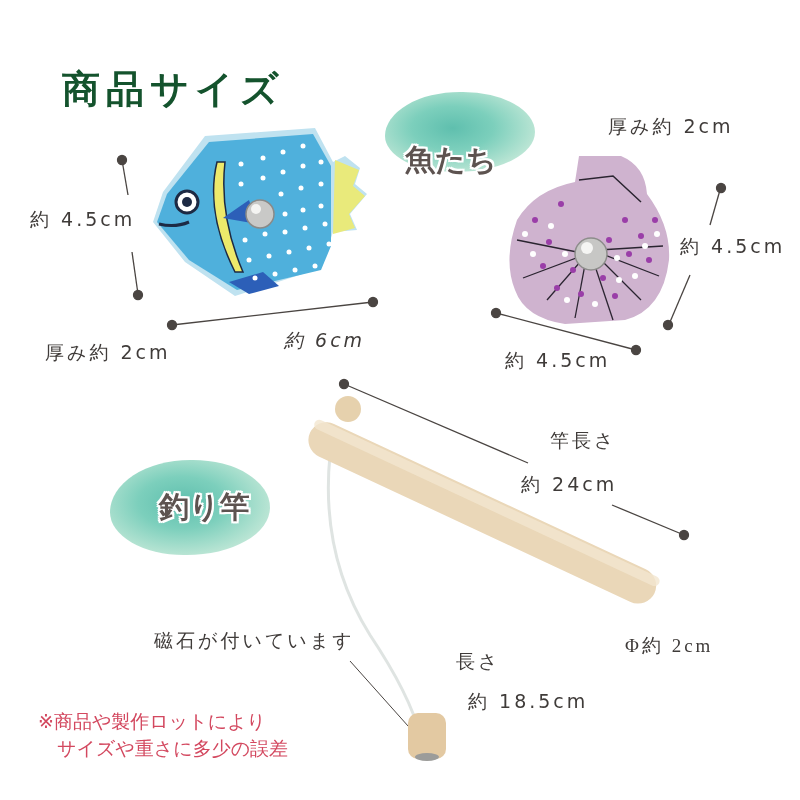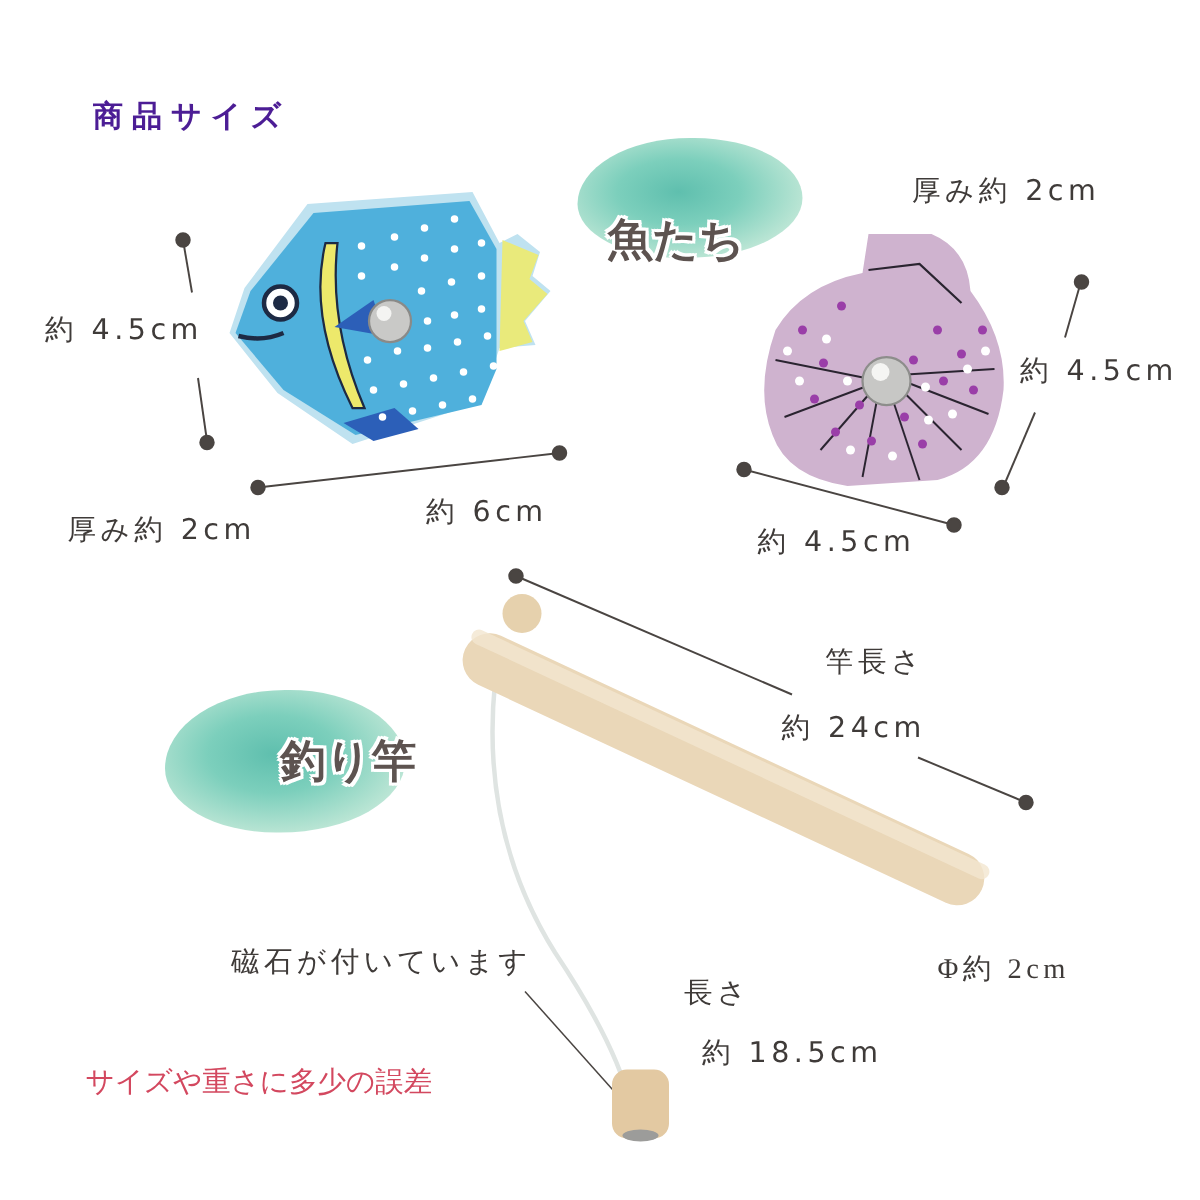--- a/index.html
+++ b/index.html
@@ -1,18 +1,18 @@
 <!DOCTYPE html>
 <html><head>
 <meta charset="utf-8">
 <style>
   html,body{margin:0;padding:0;background:#fff;}
   body{width:800px;height:800px;position:relative;overflow:hidden;font-family:"DejaVu Sans","Liberation Sans",sans-serif;color:#4a4542;}
   .abs{position:absolute;}
-  .title{left:62px;top:64px;font-size:20px;letter-spacing:6px;color:#4c1d95;font-weight:bold;}
+  .title{left:62px;top:64px;font-size:38px;letter-spacing:6px;color:#14532d;font-weight:bold;}
   .hand{font-family:"DejaVu Sans","Liberation Sans",sans-serif;font-size:19px;color:#3f3b39;letter-spacing:3px;white-space:nowrap;}
   .blob{border-radius:50% 48% 52% 46%/55% 50% 50% 45%;
         background:radial-gradient(ellipse at 45% 45%,#5fbfae 0%,#7ccfbc 35%,#b7e4d3 70%,#e6f6ef 100%);}
   .blob-label{font-size:30px;font-weight:bold;color:#5d5350;text-shadow:-2px -2px 0 #fff,2px -2px 0 #fff,-2px 2px 0 #fff,2px 2px 0 #fff,0 2px 0 #fff,0 -2px 0 #fff,2px 0 0 #fff,-2px 0 0 #fff;}
   .note{left:38px;top:708px;font-size:19px;line-height:27px;color:#d3485f;}
   .note div{white-space:nowrap;}
   svg.lines{position:absolute;left:0;top:0;}
 </style>
 </head>
 <body>
@@ -46,21 +46,21 @@
     <line x1="350" y1="661" x2="425" y2="745" stroke-width="1"></line>
   </g>
 </svg>
 
 <div class="abs title">商品サイズ</div>
 
 <div class="abs blob" style="left:385px;top:92px;width:150px;height:80px;"></div>
 <div class="abs blob-label" style="left:405px;top:108px;margin-top:32px;">魚たち</div>
 
 <div class="abs blob" style="left:110px;top:460px;width:160px;height:95px;"></div>
-<div class="abs blob-label" style="left:159px;top:487px;padding-left:28px;">釣り竿</div>
+<div class="abs blob-label" style="left:131px;top:487px;padding-left:28px;">釣り竿</div>
 
 <svg class="abs" style="left:145px;top:122px;" width="230" height="180" viewBox="0 0 230 180">
   <path d="M60 14 L170 6 L188 40 L200 34 L215 46 L210 62 L222 72 L205 92 L212 108 L188 110 L176 146 L90 174 L40 140 L8 100 L18 70 Z" fill="#bfe2f0"></path>
   <path d="M64 20 L168 12 L186 44 L186 124 L176 148 L92 168 L44 138 L12 100 L22 72 Z" fill="#4fb0dc"></path>
   <path d="M190 38 L214 48 L208 64 L220 74 L204 92 L210 106 L188 112 Z" fill="#e9ea7b"></path>
   <path d="M72 40 Q60 90 90 150 L98 150 Q74 94 80 40 Z" fill="#ede96b" stroke="#1d2a44" stroke-width="1.5"></path>
   <circle cx="42" cy="80" r="11" fill="#fff" stroke="#1d2a44" stroke-width="3"></circle>
   <circle cx="42" cy="80" r="5" fill="#1d2a44"></circle>
   <path d="M14 102 Q30 106 44 100" stroke="#1d2a44" stroke-width="3" fill="none"></path>
   <path d="M78 96 L104 78 L112 102 Z" fill="#2c5fb8"></path>
@@ -153,28 +153,29 @@
   <g transform="rotate(25 20 40)">
     <rect x="10" y="24" width="380" height="36" rx="18" fill="#ead7b8"></rect>
     <rect x="10" y="26" width="380" height="10" rx="5" fill="#f3e6cf" opacity="0.8"></rect>
   </g>
   <rect x="108" y="318" width="38" height="46" rx="10" fill="#e3c9a2"></rect>
   <ellipse cx="127" cy="362" rx="12" ry="4" fill="#9c9c9a"></ellipse>
 </svg>
 
 <div class="abs hand" style="left:30px;top:207px;">約 4.5cm</div>
 <div class="abs hand" style="left:45px;top:340px;">厚み約 2cm</div>
-<div class="abs hand" style="left:284px;top:328px;">約 6cm</div>
+<div class="abs hand" style="left:284px;top:328px;font-style:italic;">約 6cm</div>
 
 <div class="abs hand" style="left:608px;top:114px;">厚み約 2cm</div>
 <div class="abs hand" style="left:680px;top:234px;">約 4.5cm</div>
 <div class="abs hand" style="left:505px;top:348px;">約 4.5cm</div>
 
 <div class="abs hand" style="left:550px;top:428px;">竿長さ</div>
 <div class="abs hand" style="left:508px;top:472px;margin-left:13px;">約 24cm</div>
 <div class="abs hand" style="left:625px;top:633px;font-family:Liberation Serif, serif;">Φ約 2cm</div>
 <div class="abs hand" style="left:456px;top:613px;margin-top:36px;">長さ</div>
 <div class="abs hand" style="left:468px;top:648px;margin-top:41px;">約 18.5cm</div>
 <div class="abs hand" style="left:114px;top:628px;margin-left:40px;">磁石が付いています</div>
 
 <div class="abs note">
+  <div>※商品や製作ロットにより</div>
   <div>　サイズや重さに多少の誤差</div>
 </div>
 
 </body></html>

